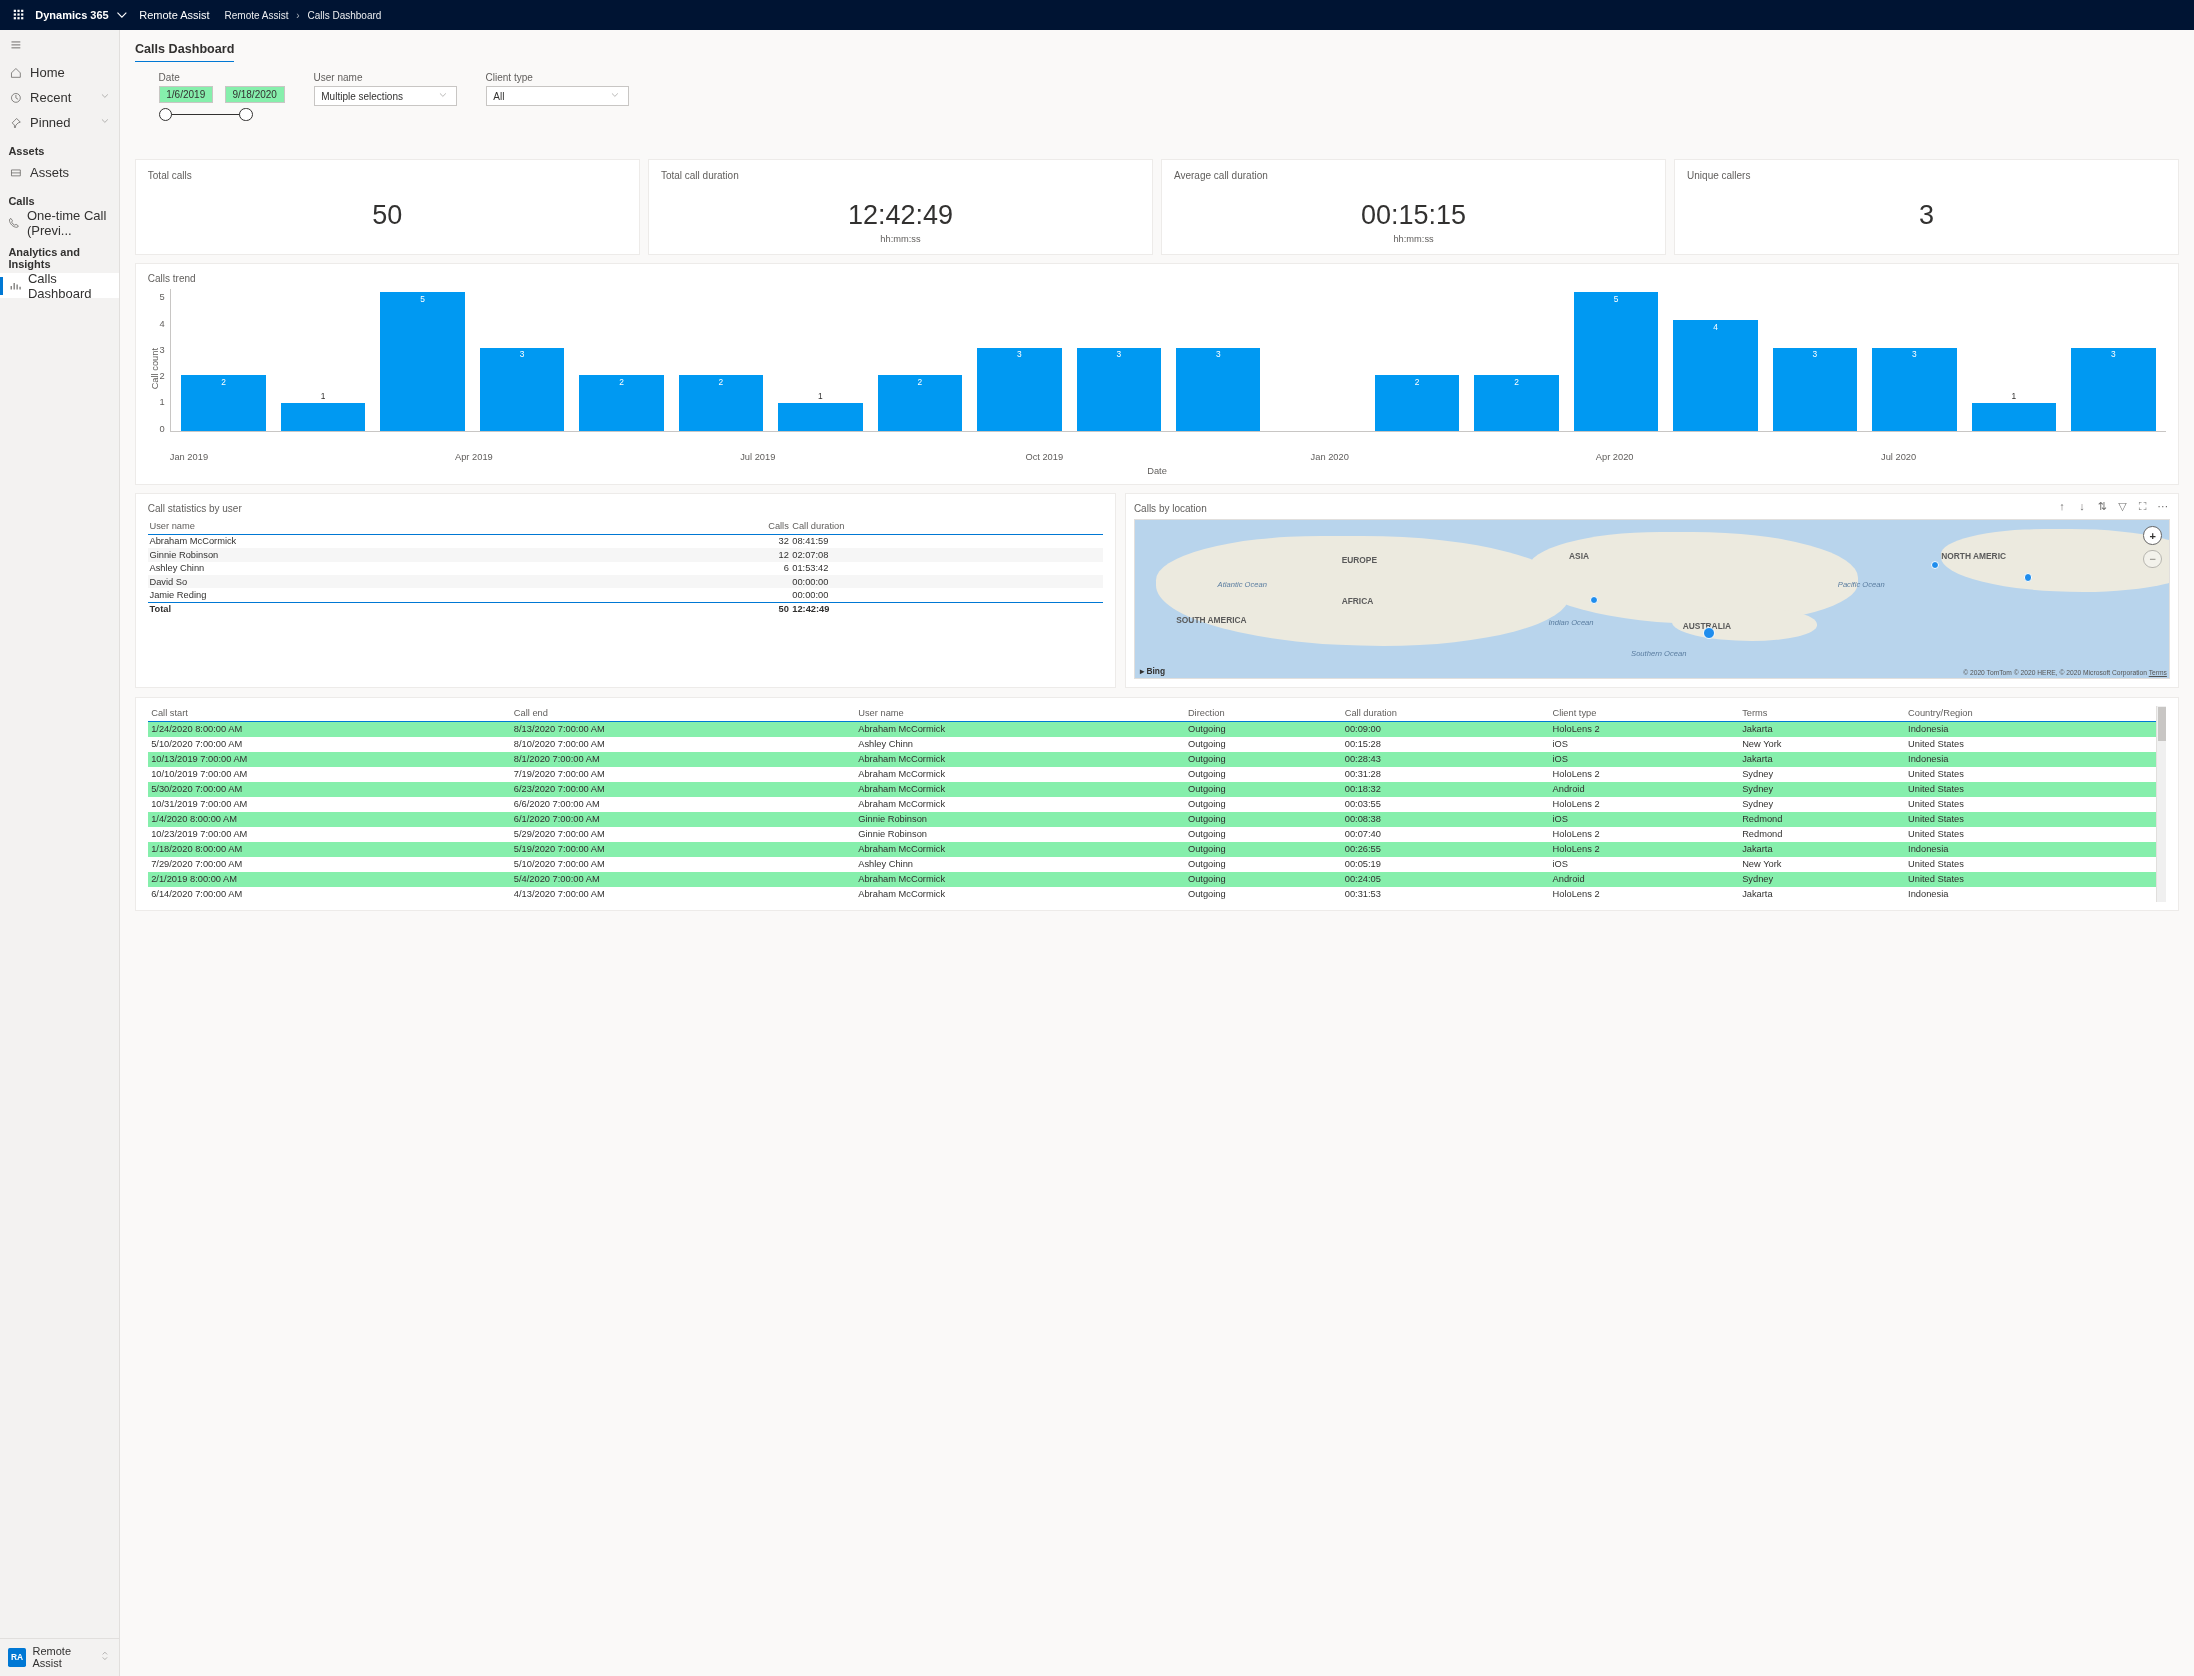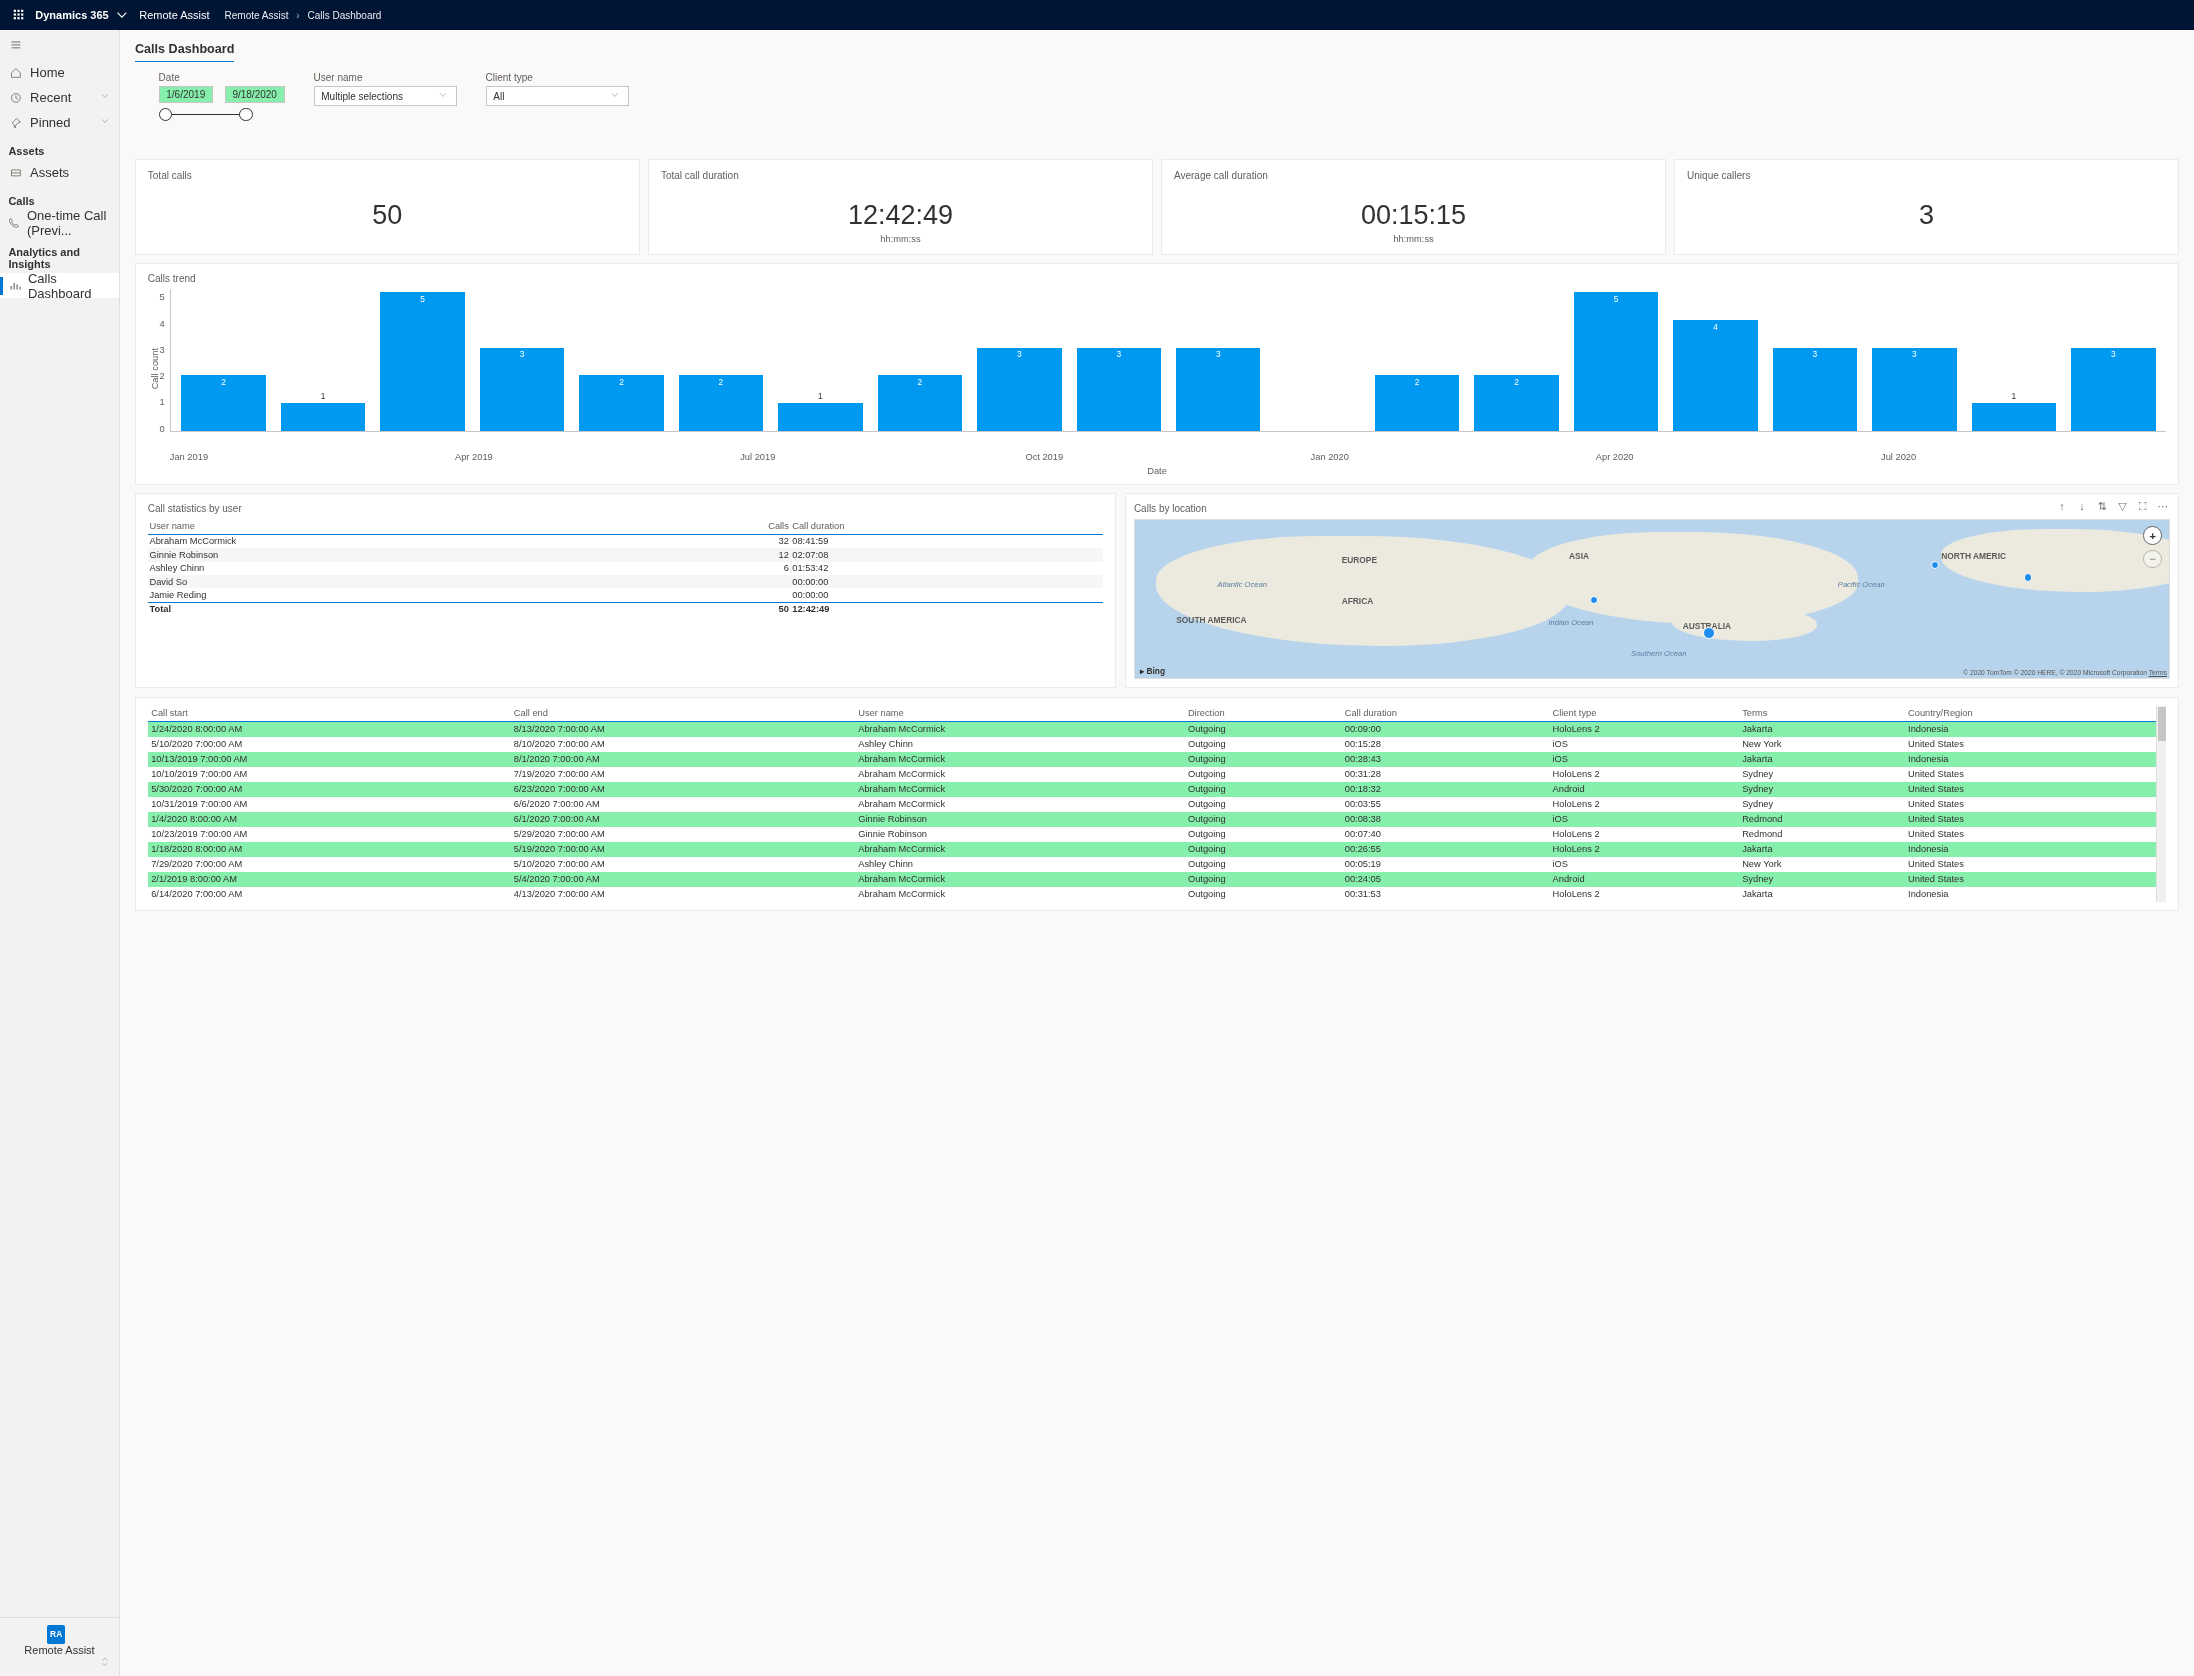--- a/index.html
+++ b/index.html
@@ -19,21 +19,21 @@
 .shell { display: flex; height: calc(100vh - 30px); }
 .sidebar { width: 120px; background: #f3f2f1; border-right: 0.8px solid #e1dfdd; display: flex; flex-direction: column; }
 .side-collapse { height: 30px; display:flex; align-items:center; padding-left: 10px; cursor:pointer; }
 .nav-item { height: 25px; display: flex; align-items: center; padding: 0 8.4px; cursor: pointer; position: relative; font-size: 13px; }
 .nav-item .ico { width: 15px; margin-right: 6.7px; display:inline-flex; align-items:center; justify-content:center; }
 .nav-item.active { background: #fff; }
 .nav-item.active::before { content: ""; position:absolute; left:0; top:3.4px; bottom:3.4px; width:2.5px; background:#0078d4; }
 .nav-group { padding: 10px 8.4px 3.4px; font-weight: 600; font-size: 11px; }
 .nav-caret { margin-left:auto; opacity:.6; }
 
-.side-footer { margin-top: auto; display:flex; align-items:center; padding:6.7px 8.4px; border-top:0.8px solid #e1dfdd;flex-direction:column; }
+.side-footer { margin-top: auto; display:flex; align-items:center; padding:6.7px 8.4px; border-top:0.8px solid #e1dfdd; }
 .app-badge { width:18.5px; height:18.5px; background:#0078d4; color:#fff; font-size:8.4px; font-weight:600; display:flex; align-items:center; justify-content:center; border-radius:1.7px; margin-right:6.7px;}
 .updown { margin-left:auto; opacity:.6; }
 
 .main { flex: 1; overflow: auto; padding: 0 15px 15px; }
 .page-title { font-size: 12.6px; font-weight: 600; padding: 11.8px 0 5px; border-bottom: 1.7px solid #0078d4; display:inline-block; margin-bottom: 6.7px; }
 
 
 .filters { display:flex; gap: 29px; padding: 3.4px 0 15px 23.6px; align-items:flex-start; }
 .filter-label { font-size: 10px; color:#605e5c; margin-bottom: 3.4px; }
 .date-filter .date-vals { display:flex; gap: 11.8px; font-size:10px; margin-bottom:5px; }

